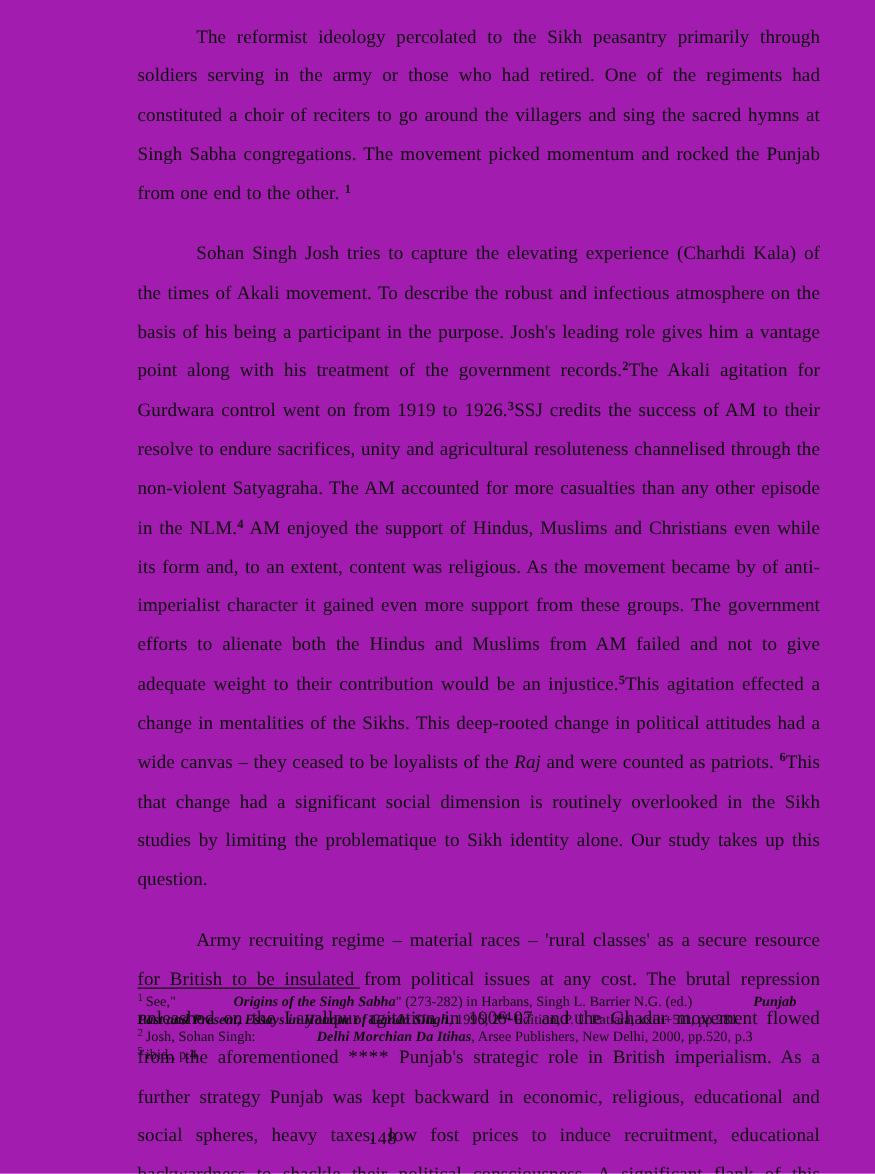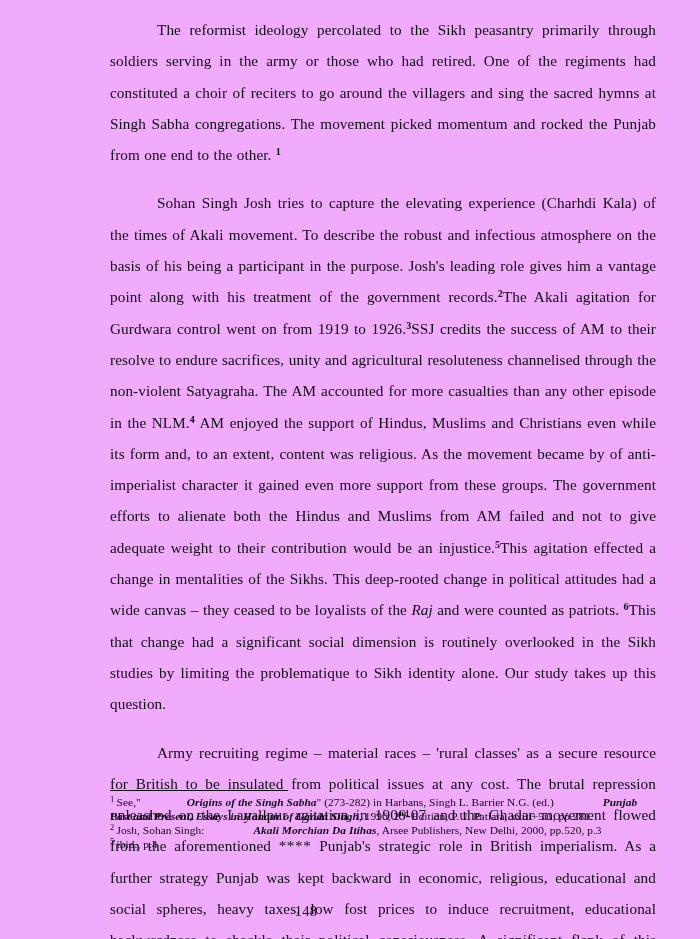--- a/index.html
+++ b/index.html
@@ -15,21 +15,21 @@
     position: relative;
     overflow: hidden;
   }
 
   .page {
     position: absolute;
     left: 0;
     top: 0;
     width: 700px;
     height: 939px;
-    background: #f0abfc;
+    background: #a21caf;
   }
 
   .body-area {
     position: absolute;
     left: 110px;
     top: 14px;
     width: 546px;
   }
 
   .para {
@@ -126,19 +126,19 @@
   <div class="body-area">
     <p class="para">The reformist ideology percolated to the Sikh peasantry primarily through soldiers serving in the army or those who had retired. One of the regiments had constituted a choir of reciters to go around the villagers and sing the sacred hymns at Singh Sabha congregations. The movement picked momentum and rocked the Punjab from one end to the other. <sup>1</sup></p>
     <p class="para">Sohan Singh Josh tries to capture the elevating experience (Charhdi Kala) of the times of Akali movement. To describe the robust and infectious atmosphere on the basis of his being a participant in the purpose. Josh's leading role gives him a vantage point along with his treatment of the government records.<sup>2</sup>The Akali agitation for Gurdwara control went on from 1919 to 1926.<sup>3</sup>SSJ credits the success of AM to their resolve to endure sacrifices, unity and agricultural resoluteness channelised through the non-violent Satyagraha. The AM accounted for more casualties than any other episode in the NLM.<sup>4</sup> AM enjoyed the support of Hindus, Muslims and Christians even while its form and, to an extent, content was religious. As the movement became by of anti-imperialist character it gained even more support from these groups. The government efforts to alienate both the Hindus and Muslims from AM failed and not to give adequate weight to their contribution would be an injustice.<sup>5</sup>This agitation effected a change in mentalities of the Sikhs. This deep-rooted change in political attitudes had a wide canvas – they ceased to be loyalists of the <i>Raj</i> and were counted as patriots. <sup>6</sup>This that change had a significant social dimension is routinely overlooked in the Sikh studies by limiting the problematique to Sikh identity alone. Our study takes up this question.</p>
     <p class="para">Army recruiting regime – material races – 'rural classes' as a secure resource for British to be insulated from political issues at any cost. The brutal repression unleashed on the Layallpur agitation in 1906-07 and the Ghadar movement flowed from the aforementioned <span class="stars">****</span> Punjab's strategic role in British imperialism. As a further strategy Punjab was kept backward in economic, religious, educational and social spheres, heavy taxes, low fost prices to induce recruitment, educational backwardness to shackle their political consciousness. A significant flank of this offensive was the religious establishment of H,M and S who exercised their influence in the service of the colonial</p>
   </div>
 
   <div class="fn-rule"></div>
 
   <div class="footnotes">
     <p class="fn"><sup class="marker">1</sup>See,"<span class="bi">Origins of the Singh Sabha</span>" (273-282) in Harbans, Singh L. Barrier N.G. (ed.) <span class="bi">Punjab Past and Present, Essays in Honour of Ganda Singh</span>, 1996, 2<sup class="ord">nd</sup> Edition, P.U. Patiala, xxiii+5i1, pp.281.</p>
-    <p class="fn"><sup class="marker">2</sup>Josh, Sohan Singh: <span class="bi">Akali Morchian Da Itihas</span>, Arsee Publishers, New Delhi, 2000, pp.520, p.3</p>
+    <p class="fn"><sup class="marker">2</sup>Josh, Sohan Singh: <span class="bi">Delhi Morchian Da Itihas</span>, Arsee Publishers, New Delhi, 2000, pp.520, p.3</p>
     <p class="fn"><sup class="marker">5</sup>ibid., p.4</p>
   </div>
 
   <div class="page-number">148</div>
 
 </div>
 
 </body></html>

